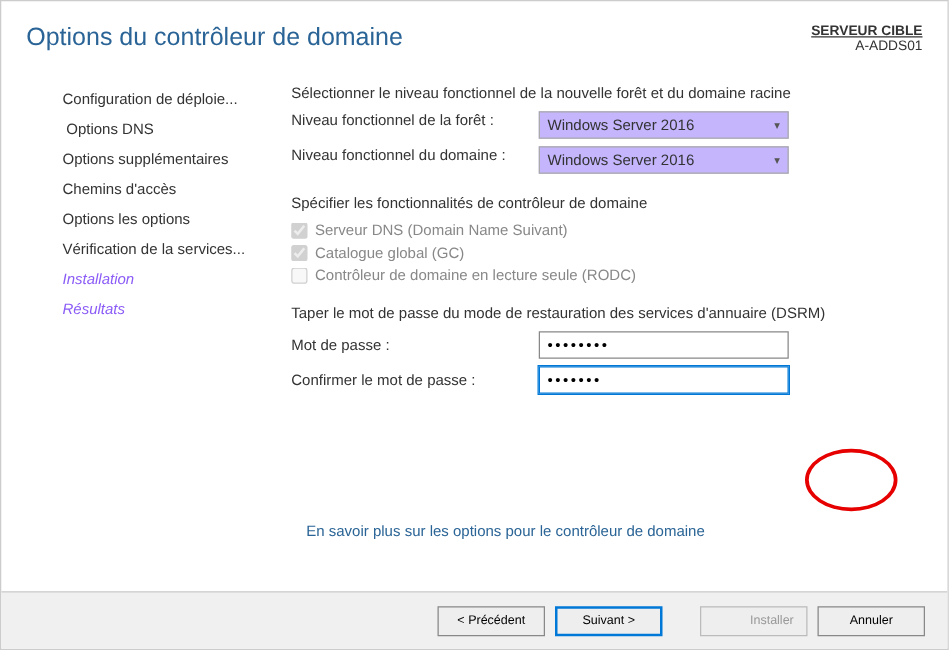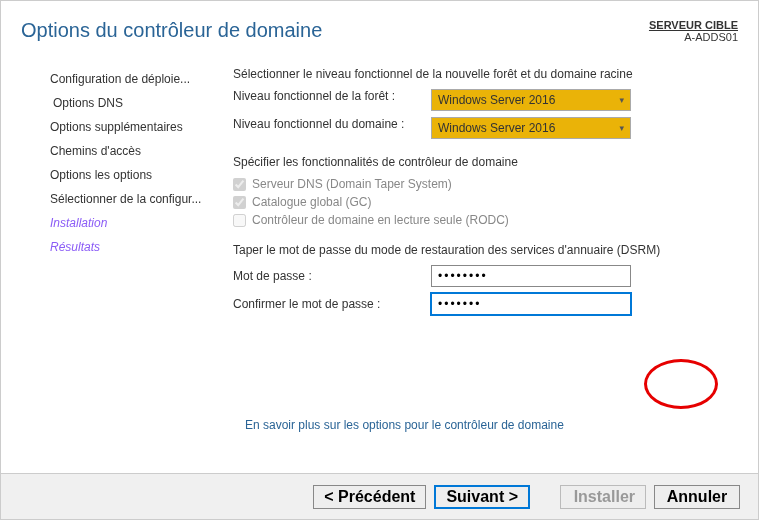--- a/index.html
+++ b/index.html
@@ -11,34 +11,34 @@
 .target-name { display:block; }
 .body { display: flex; padding: 0 0 0 0; height: 395px; }
 .sidebar { width: 218px; padding-top: 14px; }
 .sidebar-item { font-size: 12px; color: #333; padding: 5px 10px 5px 45px; cursor: pointer; white-space: nowrap; overflow: hidden; text-overflow: ellipsis; border-left: 4px solid transparent; }
 .sidebar-item.selected { background: #1979ca; color: #fff; padding-left: 20px; border-left: 4px solid #0b5394;}
 .sidebar-item.child { padding-left: 48px; }
 .sidebar-item.disabled { color: #8b5cf6; cursor: default; font-style: italic; }
 .content { flex: 1; padding: 14px 20px 0 14px; font-size: 12px; color: #333; position: relative; }
 .row { display: flex; align-items: flex-start; margin-bottom: 6px; }
 .row-label { width: 198px; }
-.select { width: 200px; height: 22px; border: 1px solid #aaa; background: #eab308; display: flex; align-items: center; justify-content: space-between; padding: 0 6px; font-size: 12px; color: #333; }
+.select { width: 200px; height: 22px; border: 1px solid #aaa; background: #c4b5fd; display: flex; align-items: center; justify-content: space-between; padding: 0 6px; font-size: 12px; color: #333; }
 .select .chev { font-size: 9px; color: #555; }
 .section-head { margin-top: 16px; margin-bottom: 8px; }
 .checkbox-row { display: flex; align-items: center; margin-bottom: 4px; }
 .checkbox-row input { margin-right: 6px; }
 .checkbox-row.disabled { color: #888; }
 .pw-row { display: flex; align-items: center; margin-bottom: 6px; position: relative; }
 .pw-label { width: 198px; }
 .pw-input { width: 200px; height: 22px; border: 1px solid #888; padding: 0 6px; font-size: 12px; letter-spacing: 2px; }
 .pw-input.focus { border: 1px solid #0078d7; outline: 1px solid #0078d7; }
 .red-circle { position: absolute; border: 3px solid #e60000; border-radius: 50%; width: 74px; height: 50px; left: 425px; top: 306px; pointer-events: none; z-index: 10; }
 .more-link { color: #2a6496; font-size: 12px; position: absolute; bottom: 16px; left: 26px; cursor: pointer; }
 .footer { position: absolute; bottom: 0; left: 0; right: 0; height: 46px; border-top: 1px solid #ccc; display: flex; align-items: center; justify-content: flex-end; padding: 0 18px; gap: 8px; background: #f0f0f0; }
-.btn { min-width: 86px; height: 24px; font-size: 16px; border: 1px solid #888; background: #eee; cursor: pointer; padding: 0 10px; font-weight: bold; }
+.btn { min-width: 86px; height: 24px; font-size: 10px; border: 1px solid #888; background: #eee; cursor: pointer; padding: 0 10px; }
 .btn.primary { border: 2px solid #0078d7; background: #eee; }
 .btn.disabled { color: #999; border-color: #bbb; cursor: default; text-align: right; }
 </style>
 </head>
 <body>
 
 <div class="header">
   <div class="title">Options du contrôleur de domaine</div>
   <div class="target">
     <span class="target-label">SERVEUR CIBLE</span>
@@ -46,21 +46,21 @@
   </div>
 </div>
 
 <div class="body">
   <div class="sidebar" id="sidebar">
       <div class="sidebar-item">Configuration de déploie...</div>
       <div class="sidebar-item child">Options DNS</div>
       <div class="sidebar-item">Options supplémentaires</div>
       <div class="sidebar-item">Chemins d'accès</div>
       <div class="sidebar-item">Options les options</div>
-      <div class="sidebar-item">Sélectionner de la configur...</div>
+      <div class="sidebar-item">Vérification de la services...</div>
       <div class="sidebar-item disabled">Installation</div>
       <div class="sidebar-item disabled">Résultats</div>
     </div>
 
   <div class="content">
     <div class="red-circle"></div>
 
     <div class="section-head" style="margin-top:0">Sélectionner le niveau fonctionnel de la nouvelle forêt et du domaine racine</div>
 
     <div class="row">
@@ -75,21 +75,21 @@
       <div class="select">
         <span>Windows Server 2016</span>
         <span class="chev">▾</span>
       </div>
     </div>
 
     <div class="section-head">Spécifier les fonctionnalités de contrôleur de domaine</div>
 
     <div class="checkbox-row disabled">
       <input type="checkbox" checked="" disabled="" style="">
-      <span>Serveur DNS (Domain Taper System)</span>
+      <span>Serveur DNS (Domain Name Suivant)</span>
     </div>
     <div class="checkbox-row disabled">
       <input type="checkbox" checked="" disabled="" style="">
       <span>Catalogue global (GC)</span>
     </div>
     <div class="checkbox-row disabled">
       <input type="checkbox" disabled="" style="">
       <span>Contrôleur de domaine en lecture seule (RODC)</span>
     </div>
 

